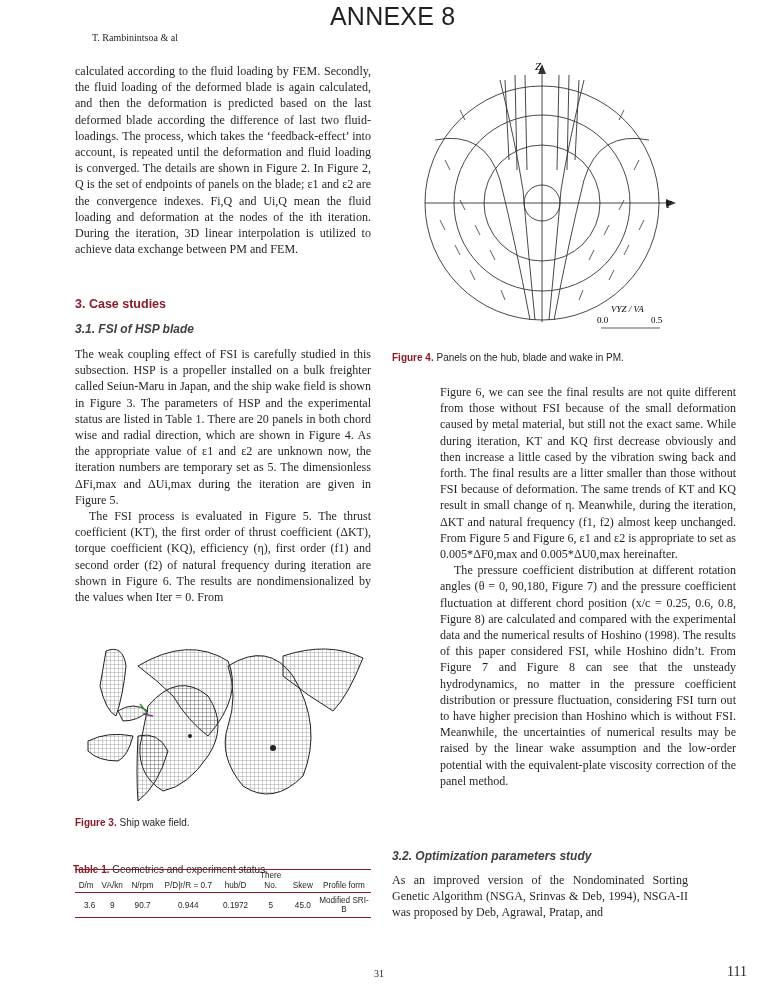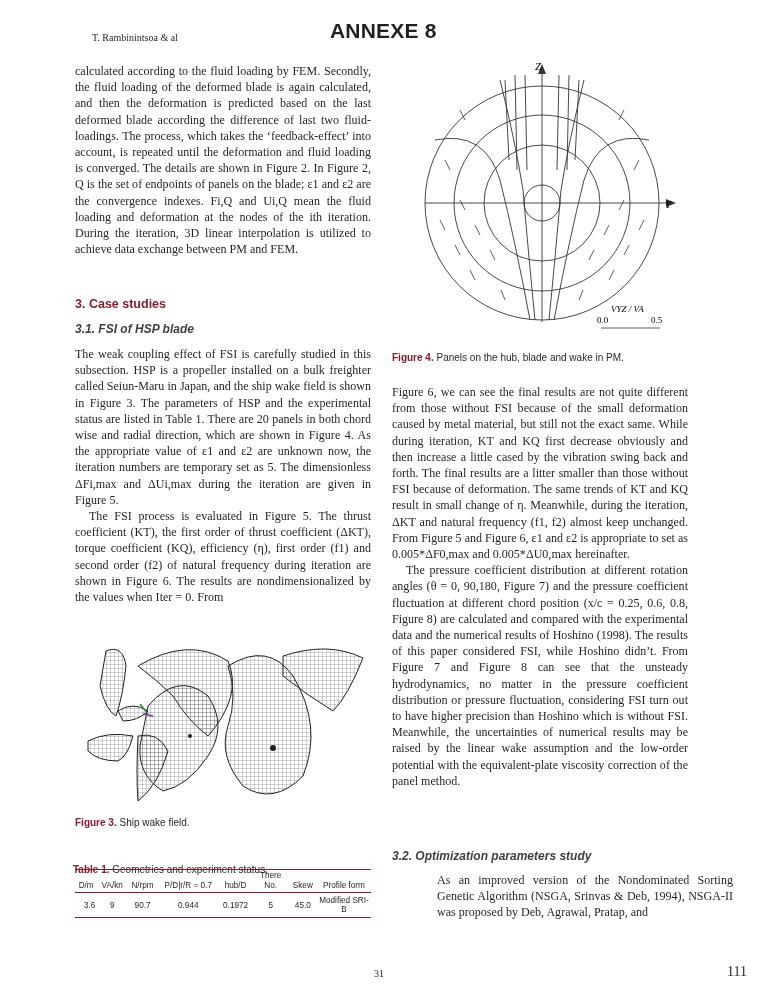--- a/index.html
+++ b/index.html
@@ -1,20 +1,20 @@
 <!DOCTYPE html>
 <html><head>
 <meta charset="utf-8">
 <style>
   html, body { margin: 0; padding: 0; background: #ffffff; }
   body { width: 763px; height: 993px; position: relative; overflow: hidden; color: #231f20; }
   .serif { font-family: "Liberation Serif", "DejaVu Serif", serif; }
   .sans { font-family: "Liberation Sans", "DejaVu Sans", sans-serif; }
   .running-head { position: absolute; top: 32px; left: 92px; font-size: 10px; }
-  .annexe { position: absolute; top: 19px; left: 330px; font-size: 21px; letter-spacing: 0.2px; font-weight: bold; }
+  .annexe { position: absolute; top: 2px; left: 330px; font-size: 25px; letter-spacing: 0.2px; }
   .col { position: absolute; width: 296px; }
   .col-left { left: 75px; }
   .col-right { left: 392px; }
   p.body { margin: 0; font-size: 12.05px; line-height: 16.2px; text-align: justify; hyphens: manual; }
   p.indent { text-indent: 14px; }
   .h-sec { position: absolute; font-size: 12.5px; font-weight: bold; color: #8a1b2b; }
   .h-sub { position: absolute; font-size: 12px; font-weight: bold; font-style: italic; color: #404040; }
   .caption { position: absolute; font-size: 10px; }
   .caption .lab { font-weight: bold; color: #8a1b2b; }
   .figure { position: absolute; }
@@ -157,24 +157,24 @@
     <text x="192" y="263" font-family="Liberation Serif, serif" font-size="9">0.0</text>
     <text x="246" y="263" font-family="Liberation Serif, serif" font-size="9">0.5</text>
     <line x1="196" y1="268" x2="255" y2="268" stroke="#333" stroke-width="0.8"></line>
   </svg>
 </div>
 <div class="caption sans" style="left:392px; top:352px;">
   <span class="lab">Figure 4.</span>
   <span>Panels on the hub, blade and wake in PM.</span>
 </div>
 
-<div class="col col-right" style="top:384px;">
+<div class="col col-right" style="top:384px;margin-left:48px;">
   <p class="body serif">Figure 6, we can see the final results are not quite different from those without FSI because of the small deformation caused by metal material, but still not the exact same. While during iteration, KT and KQ first decrease obviously and then increase a little cased by the vibration swing back and forth. The final results are a litter smaller than those without FSI because of deformation. The same trends of KT and KQ result in small change of η. Meanwhile, during the iteration, ΔKT and natural frequency (f1, f2) almost keep unchanged. From Figure 5 and Figure 6, ε1 and ε2 is appropriate to set as 0.005*ΔF0,max and 0.005*ΔU0,max hereinafter.</p>
   <p class="body serif indent">The pressure coefficient distribution at different rotation angles (θ = 0, 90,180, Figure 7) and the pressure coefficient fluctuation at different chord position (x/c = 0.25, 0.6, 0.8, Figure 8) are calculated and compared with the experimental data and the numerical results of Hoshino (1998). The results of this paper considered FSI, while Hoshino didn’t. From Figure 7 and Figure 8 can see that the unsteady hydrodynamics, no matter in the pressure coefficient distribution or pressure fluctuation, considering FSI turn out to have higher precision than Hoshino which is without FSI. Meanwhile, the uncertainties of numerical results may be raised by the linear wake assumption and the low-order potential with the equivalent-plate viscosity correction of the panel method.</p>
 </div>
 
 <div class="h-sub sans" style="left:392px; top:849px;">3.2.  Optimization parameters study</div>
-<div class="col col-right" style="top:872px;margin-left:45px;">
+<div class="col col-right" style="top:872px;">
   <p class="body serif">As an improved version of the Nondominated Sorting Genetic Algorithm (NSGA, Srinvas &amp; Deb, 1994), NSGA-II was proposed by Deb, Agrawal, Pratap, and</p>
 </div>
 
 <div class="page-num serif">31</div>
 <div class="page-right serif">111</div>
 
 </body></html>

